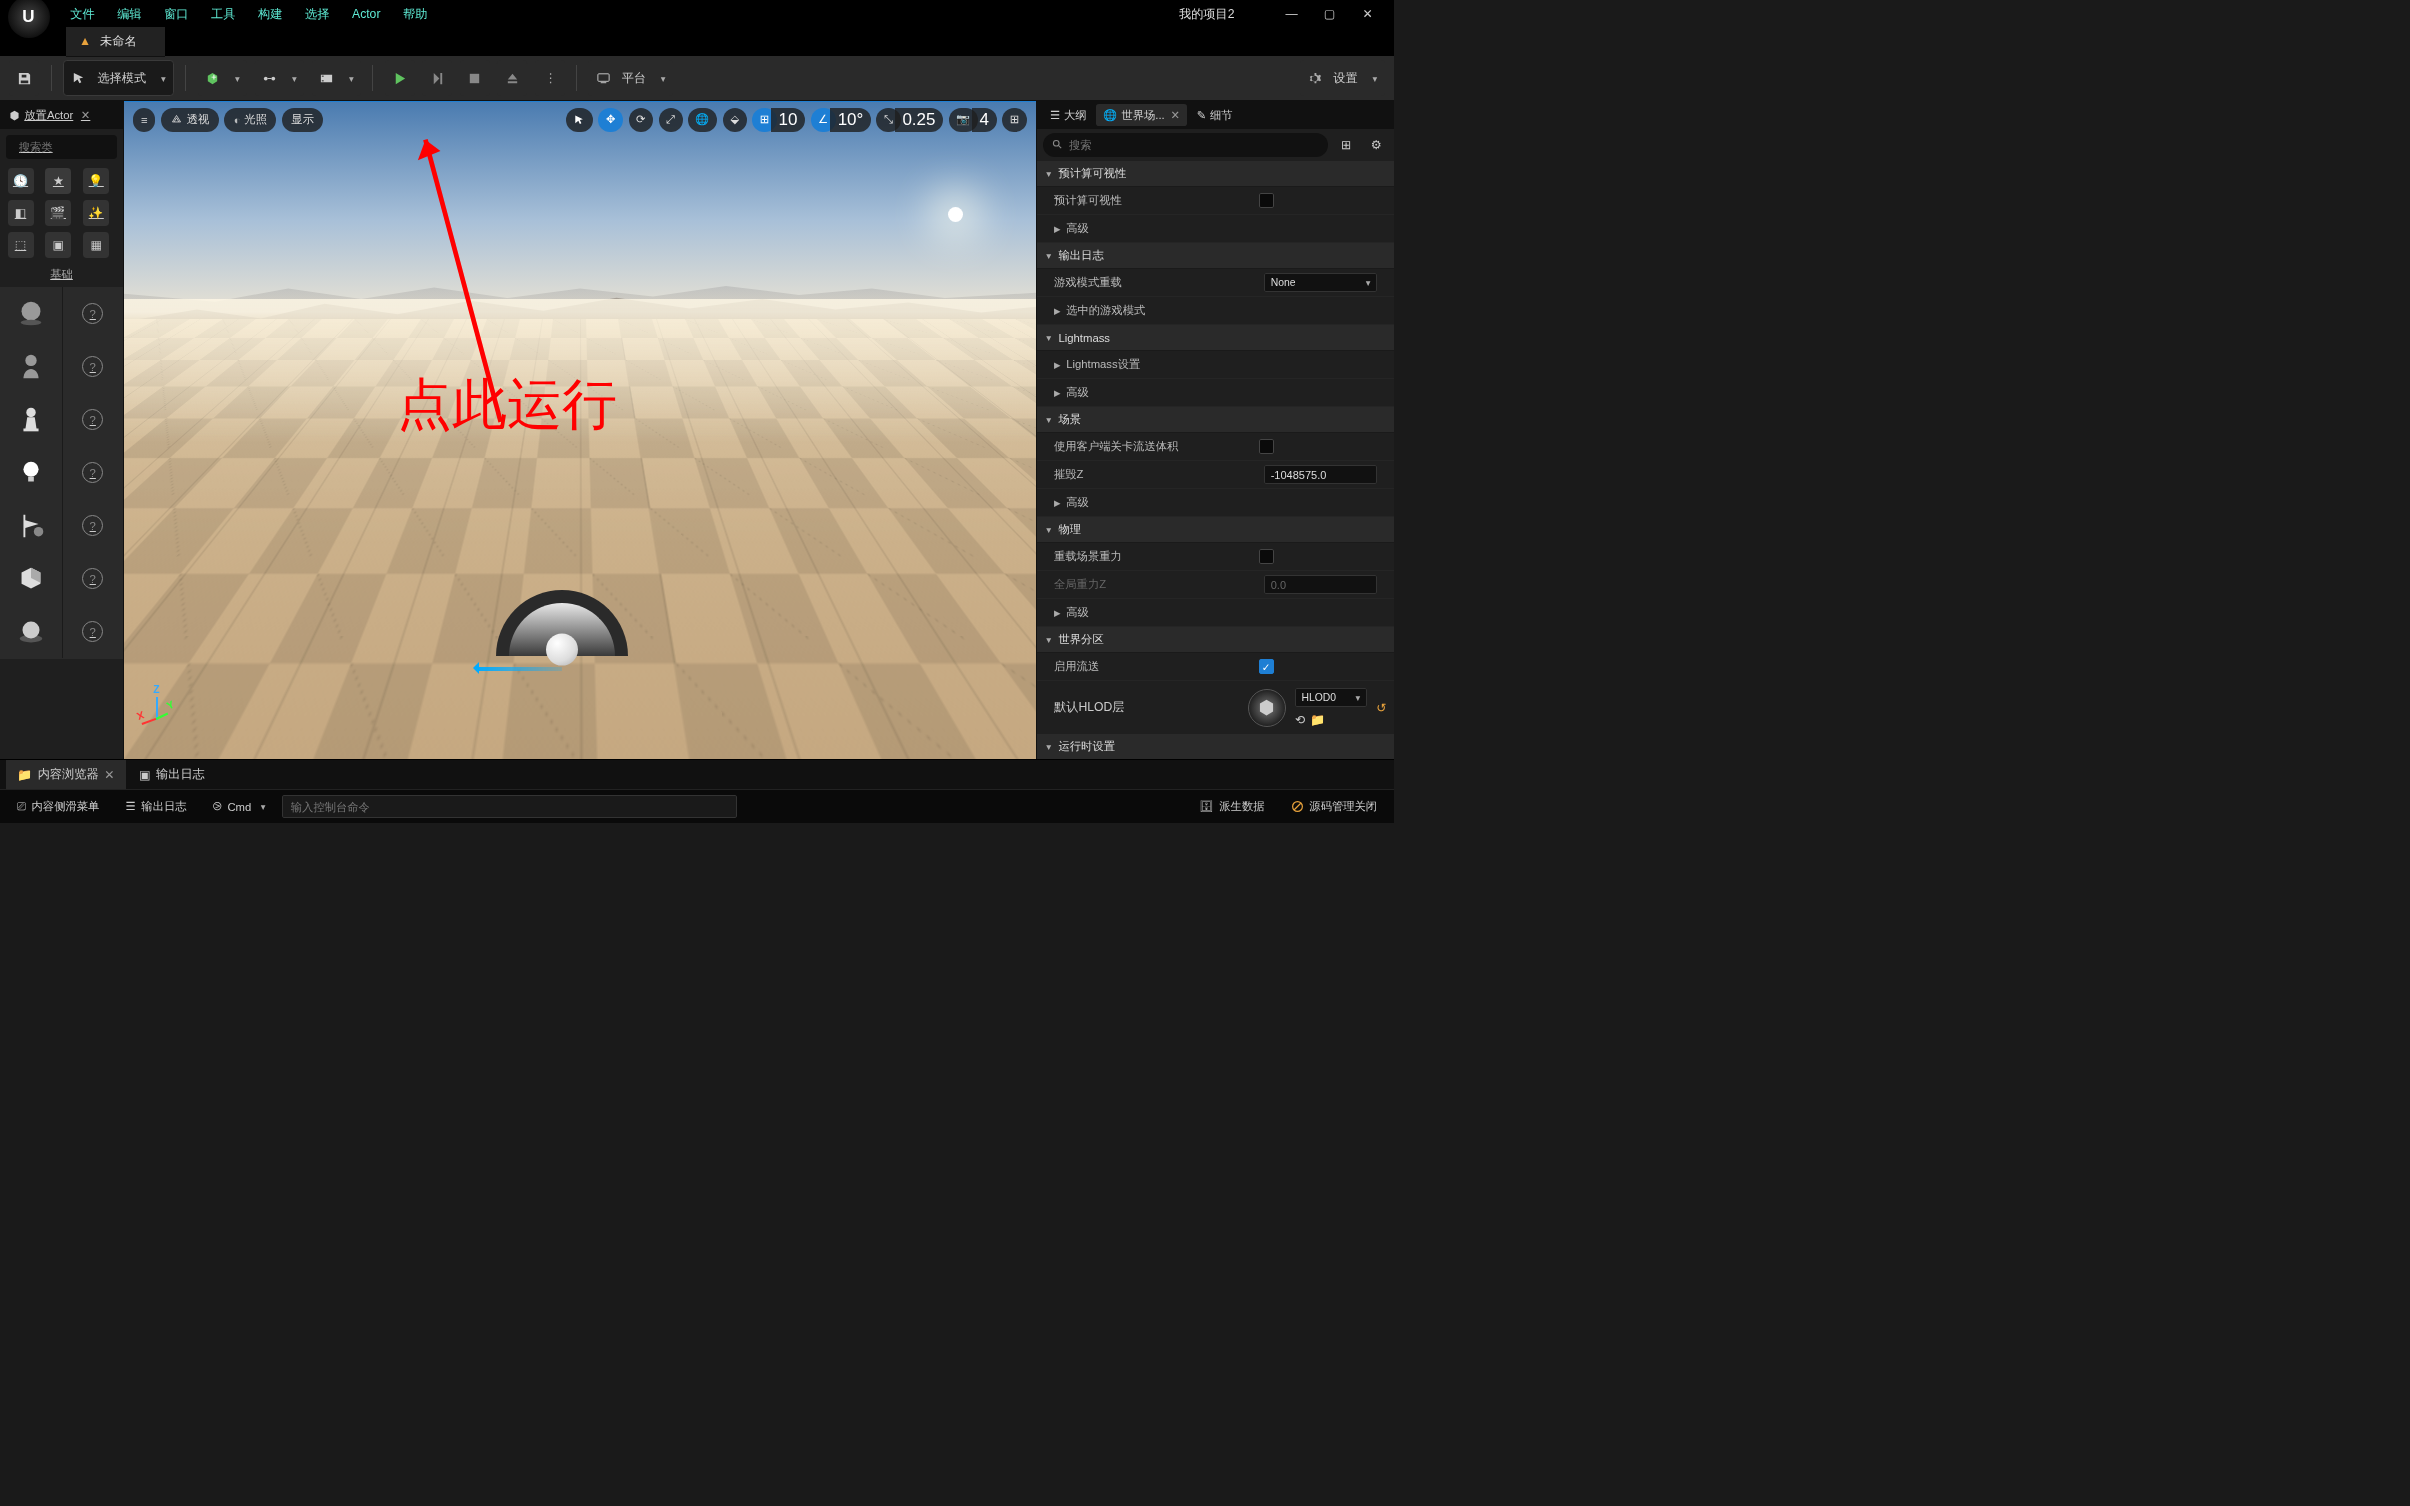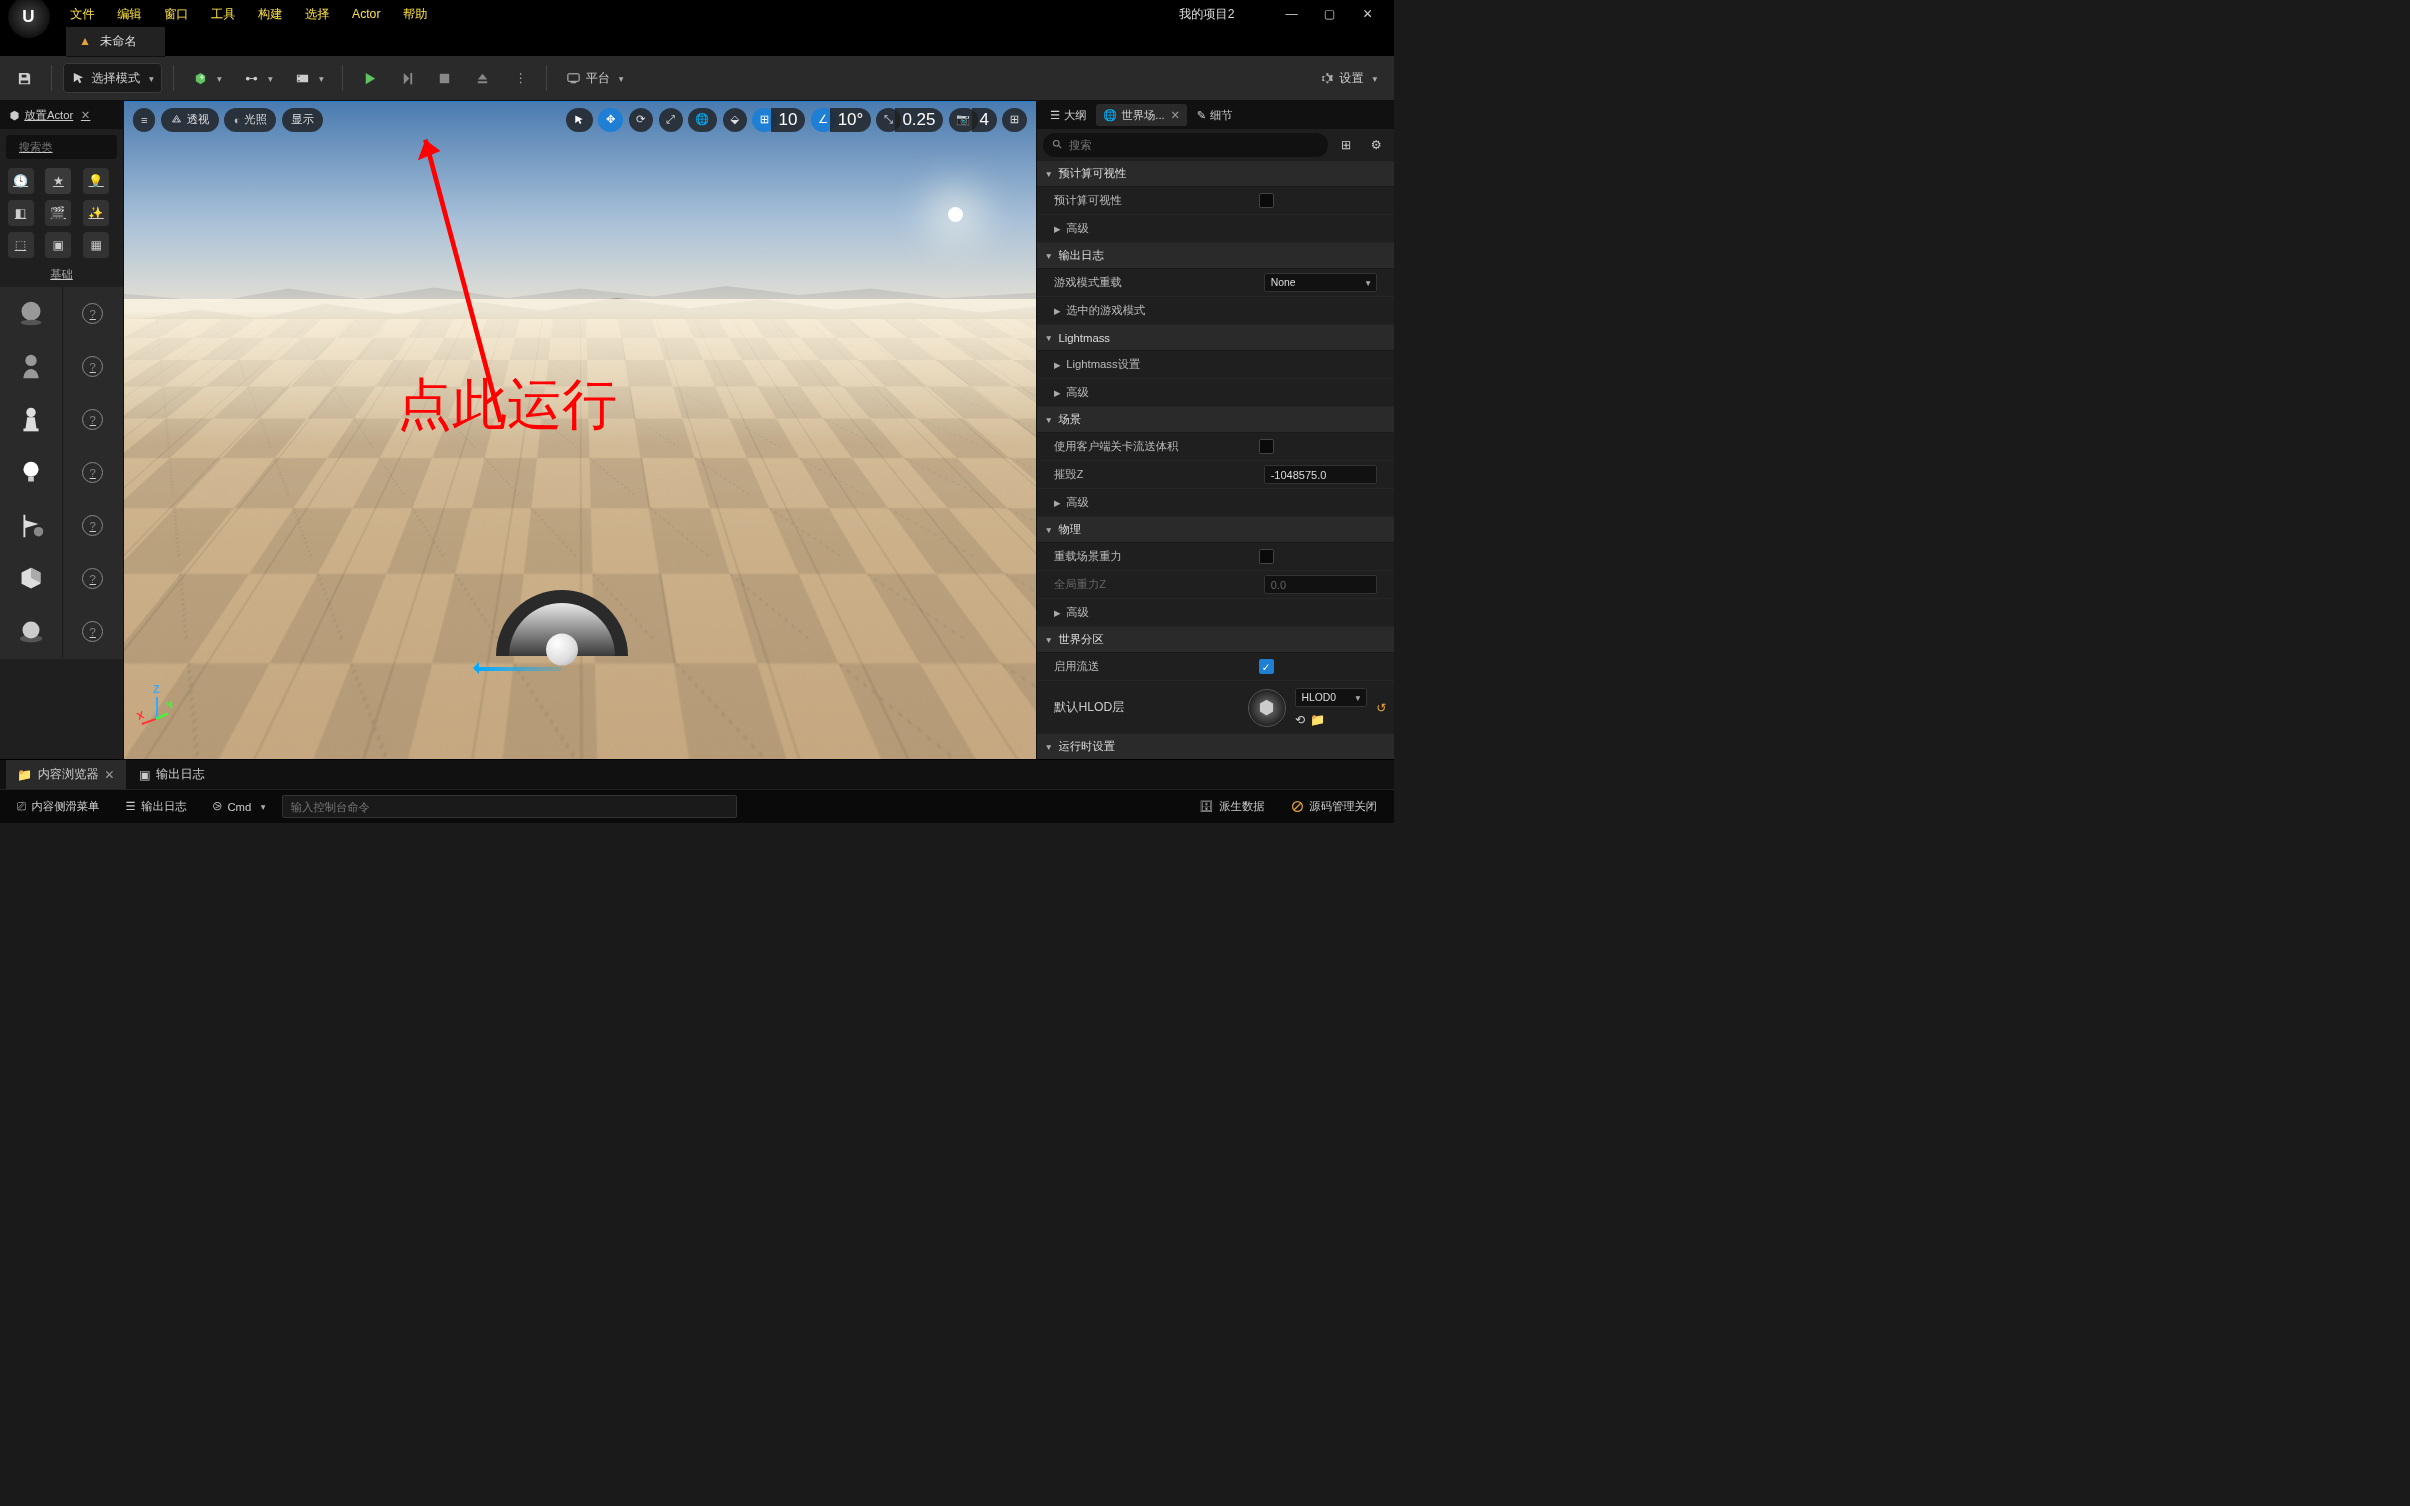--- a/index.html
+++ b/index.html
@@ -2,32 +2,32 @@
 <html style="font-size:15px"><head>
 <meta charset="utf-8">
 <style>
 * { margin:0; padding:0; box-sizing:border-box; font-family:"Segoe UI","Microsoft YaHei",sans-serif; }
 body { background:#1a1a1a; color:#ccc; font-size:12.2px; width:1394px; height:823px; overflow:hidden; display:flex; flex-direction:column; }
 .row { display:flex; align-items:center; }
 
 
 .titlebar { height:28px; background:#000; padding:0 7.5px; }
 .titlebar .logo { width:42px; height:42px; border-radius:50%; background:radial-gradient(circle,#444 0%,#111 70%); display:flex; align-items:center; justify-content:center; margin-top:5.6px; margin-right:9.4px; font-weight:bold; font-size:17px; color:#fff; position:relative; z-index:5; }
-.menu-item { padding:3.8px 11.3px; cursor:pointer; color:#fde047; }
+.menu-item { padding:3.8px 11.3px; cursor:pointer; color:#5eead4; }
 .title-center { flex:1; text-align:right; padding-right:38px; color:#ddd; }
 .winbtn { width:38px; height:28px; display:flex; align-items:center; justify-content:center; cursor:pointer; color:#ccc; }
 
 
 .doc-tabs { height:28px; background:#000; padding-left:66px; }
 .doc-tab { background:#222; padding:5.6px 28px 5.6px 13px; color:#ddd; border-bottom:0.9px solid #111; position:relative;text-align:center; }
 .doc-tab .warn { color:#e8a23c; margin-right:5.6px; }
 
 
 .toolbar { height:45px; background:#2a2a2a; padding:0 9.4px; gap:7.5px; border-bottom:0.9px solid #111; }
-.tbtn { height:30px; min-width:30px; padding:0 7.5px; border-radius:3.8px; background:#2a2a2a; display:flex; align-items:center; justify-content:center; cursor:pointer; color:#ccc; gap:5px;text-align:right; }
+.tbtn { height:36px; min-width:30px; padding:0 7.5px; border-radius:3.8px; background:#2a2a2a; display:flex; align-items:center; justify-content:center; cursor:pointer; color:#ccc; gap:11px;text-align:right; }
 .tbtn.dark { background:#1a1a1a; border:0.9px solid #3a3a3a; }
 .tbtn svg { width:15px; height:15px; }
 .tsep { width:0.9px; height:26px; background:#444; margin:0 3.8px; }
 .chev { font-size:9.4px; margin-left:3.8px; color:#aaa; }
 .play-icon { color:#5fc35f; }
 
 
 .body { flex:1; display:flex; overflow:hidden; }
 
 

